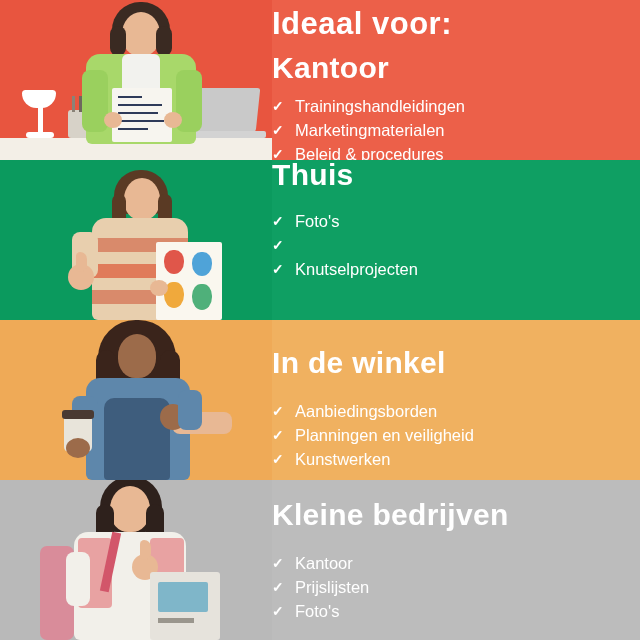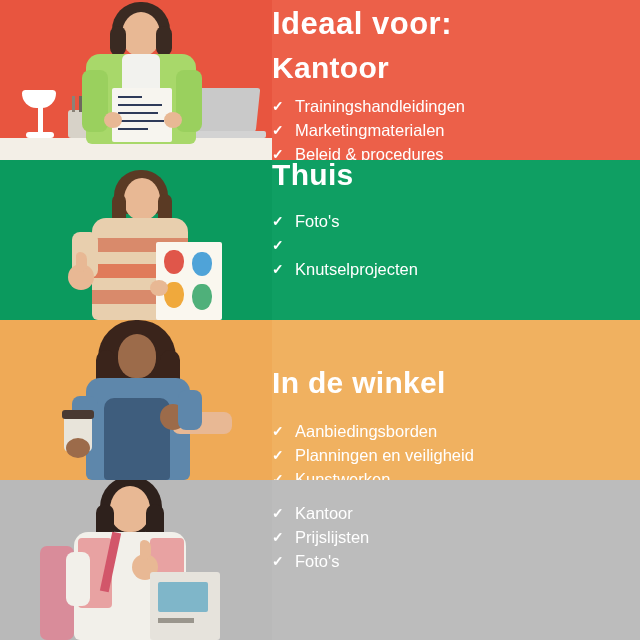--- a/index.html
+++ b/index.html
@@ -49,21 +49,21 @@
   }
   .heading {
     font-size: 30px;
     font-weight: bold;
     letter-spacing: 0.3px;
     line-height: 1;
     margin: 0;
   }
   .band-office .heading { padding-top: 50px; }
   .band-home .heading { }
-  .band-store .heading { padding-top: 48px; }
+  .band-store .heading { padding-top: 28px; }
   .band-business .heading { padding-top: 20px; }
 
   .bullets {
     list-style: none;
     margin: 0;
     padding: 0;
   }
   .band-office .bullets { margin-top: 12px; }
   .band-home .bullets { margin-top: 20px; }
   .band-store .bullets { margin-top: 22px; }
@@ -412,20 +412,21 @@
         <div class="thumb-up" style="left:140px;top:60px;width:11px;height:20px;"></div>
 
         <div class="bag" style="left:150px;top:92px;width:70px;height:68px;">
           <div style="position:absolute;left:8px;top:10px;width:50px;height:30px;background:#7fb6c9;border-radius:2px;"></div>
           <div style="position:absolute;left:8px;top:46px;width:36px;height:5px;background:#9a968d;"></div>
         </div>
       </div>
     </div>
 
     <div class="band-text">
+      <h2 class="heading">Kleine bedrijven</h2>
       <ul class="bullets">
         <li>
           <span class="check">✓</span>
           <span>Kantoor</span>
         </li>
         <li>
           <span class="check">✓</span>
           <span>Prijslijsten</span>
         </li>
         <li>

